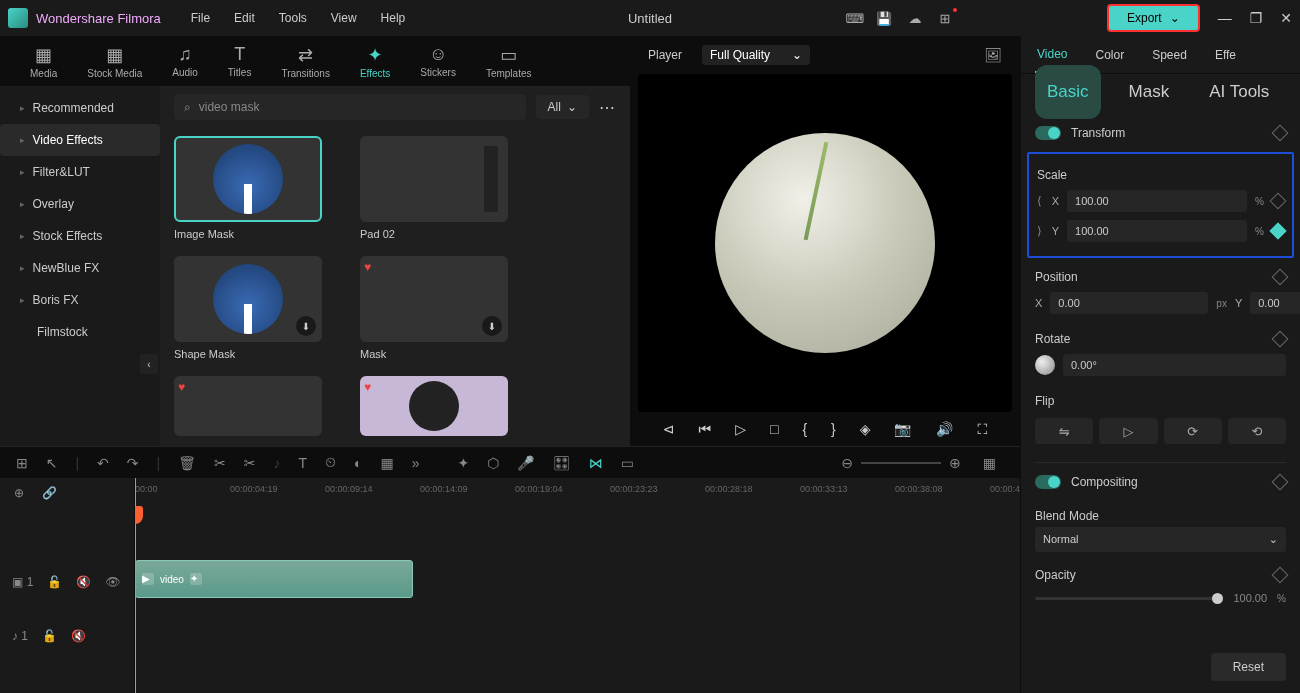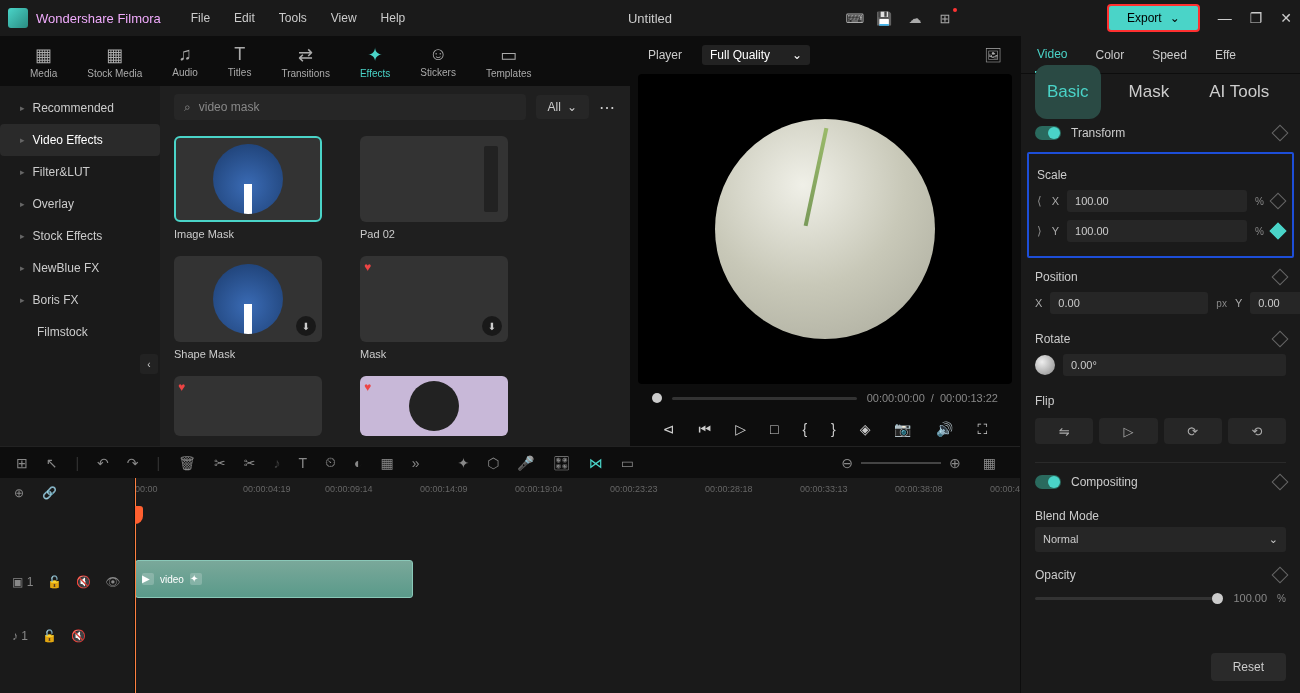--- a/index.html
+++ b/index.html
@@ -280,25 +280,20 @@
 
   <div class="player">
     <div class="player-head">
       <span class="player-lbl">Player</span>
       <div class="quality-dd">Full Quality</div>
       <span class="snap-icon">🖼</span>
     </div>
     <div class="preview">
       <div class="circle"></div>
     </div>
-    <div class="player-prog">
-      <div class="prog-dot"></div>
-      <div class="prog-line"></div>
-      <span class="time"><span>00:00:00:00</span><span class="sep">/</span><span>00:00:13:22</span></span>
-    </div>
     <div class="player-ctrl">
       <span>⊲</span>
       <span>⏮</span>
       <span>▷</span>
       <span>□</span>
       <span>{</span>
       <span>}</span>
       <span>◈</span>
       <span>📷</span>
       <span>🔊</span>
@@ -354,21 +349,21 @@
     <div style="height:14px"></div>
     <div class="tl-track-head">
       <span>♪ 1</span>
       <span>🔓</span>
       <span>🔇</span>
     </div>
   </div>
   <div class="tl-right">
     <div class="ruler">
       <span class="tick" style="left:0">00:00</span>
-      <span class="tick" style="left:108px">00:00:04:19</span>
+      <span class="tick" style="left:95px">00:00:04:19</span>
       <span class="tick" style="left:190px">00:00:09:14</span>
       <span class="tick" style="left:285px">00:00:14:09</span>
       <span class="tick" style="left:380px">00:00:19:04</span>
       <span class="tick" style="left:475px">00:00:23:23</span>
       <span class="tick" style="left:570px">00:00:28:18</span>
       <span class="tick" style="left:665px">00:00:33:13</span>
       <span class="tick" style="left:760px">00:00:38:08</span>
       <span class="tick" style="left:855px">00:00:43</span>
     </div>
     <div class="playhead">

